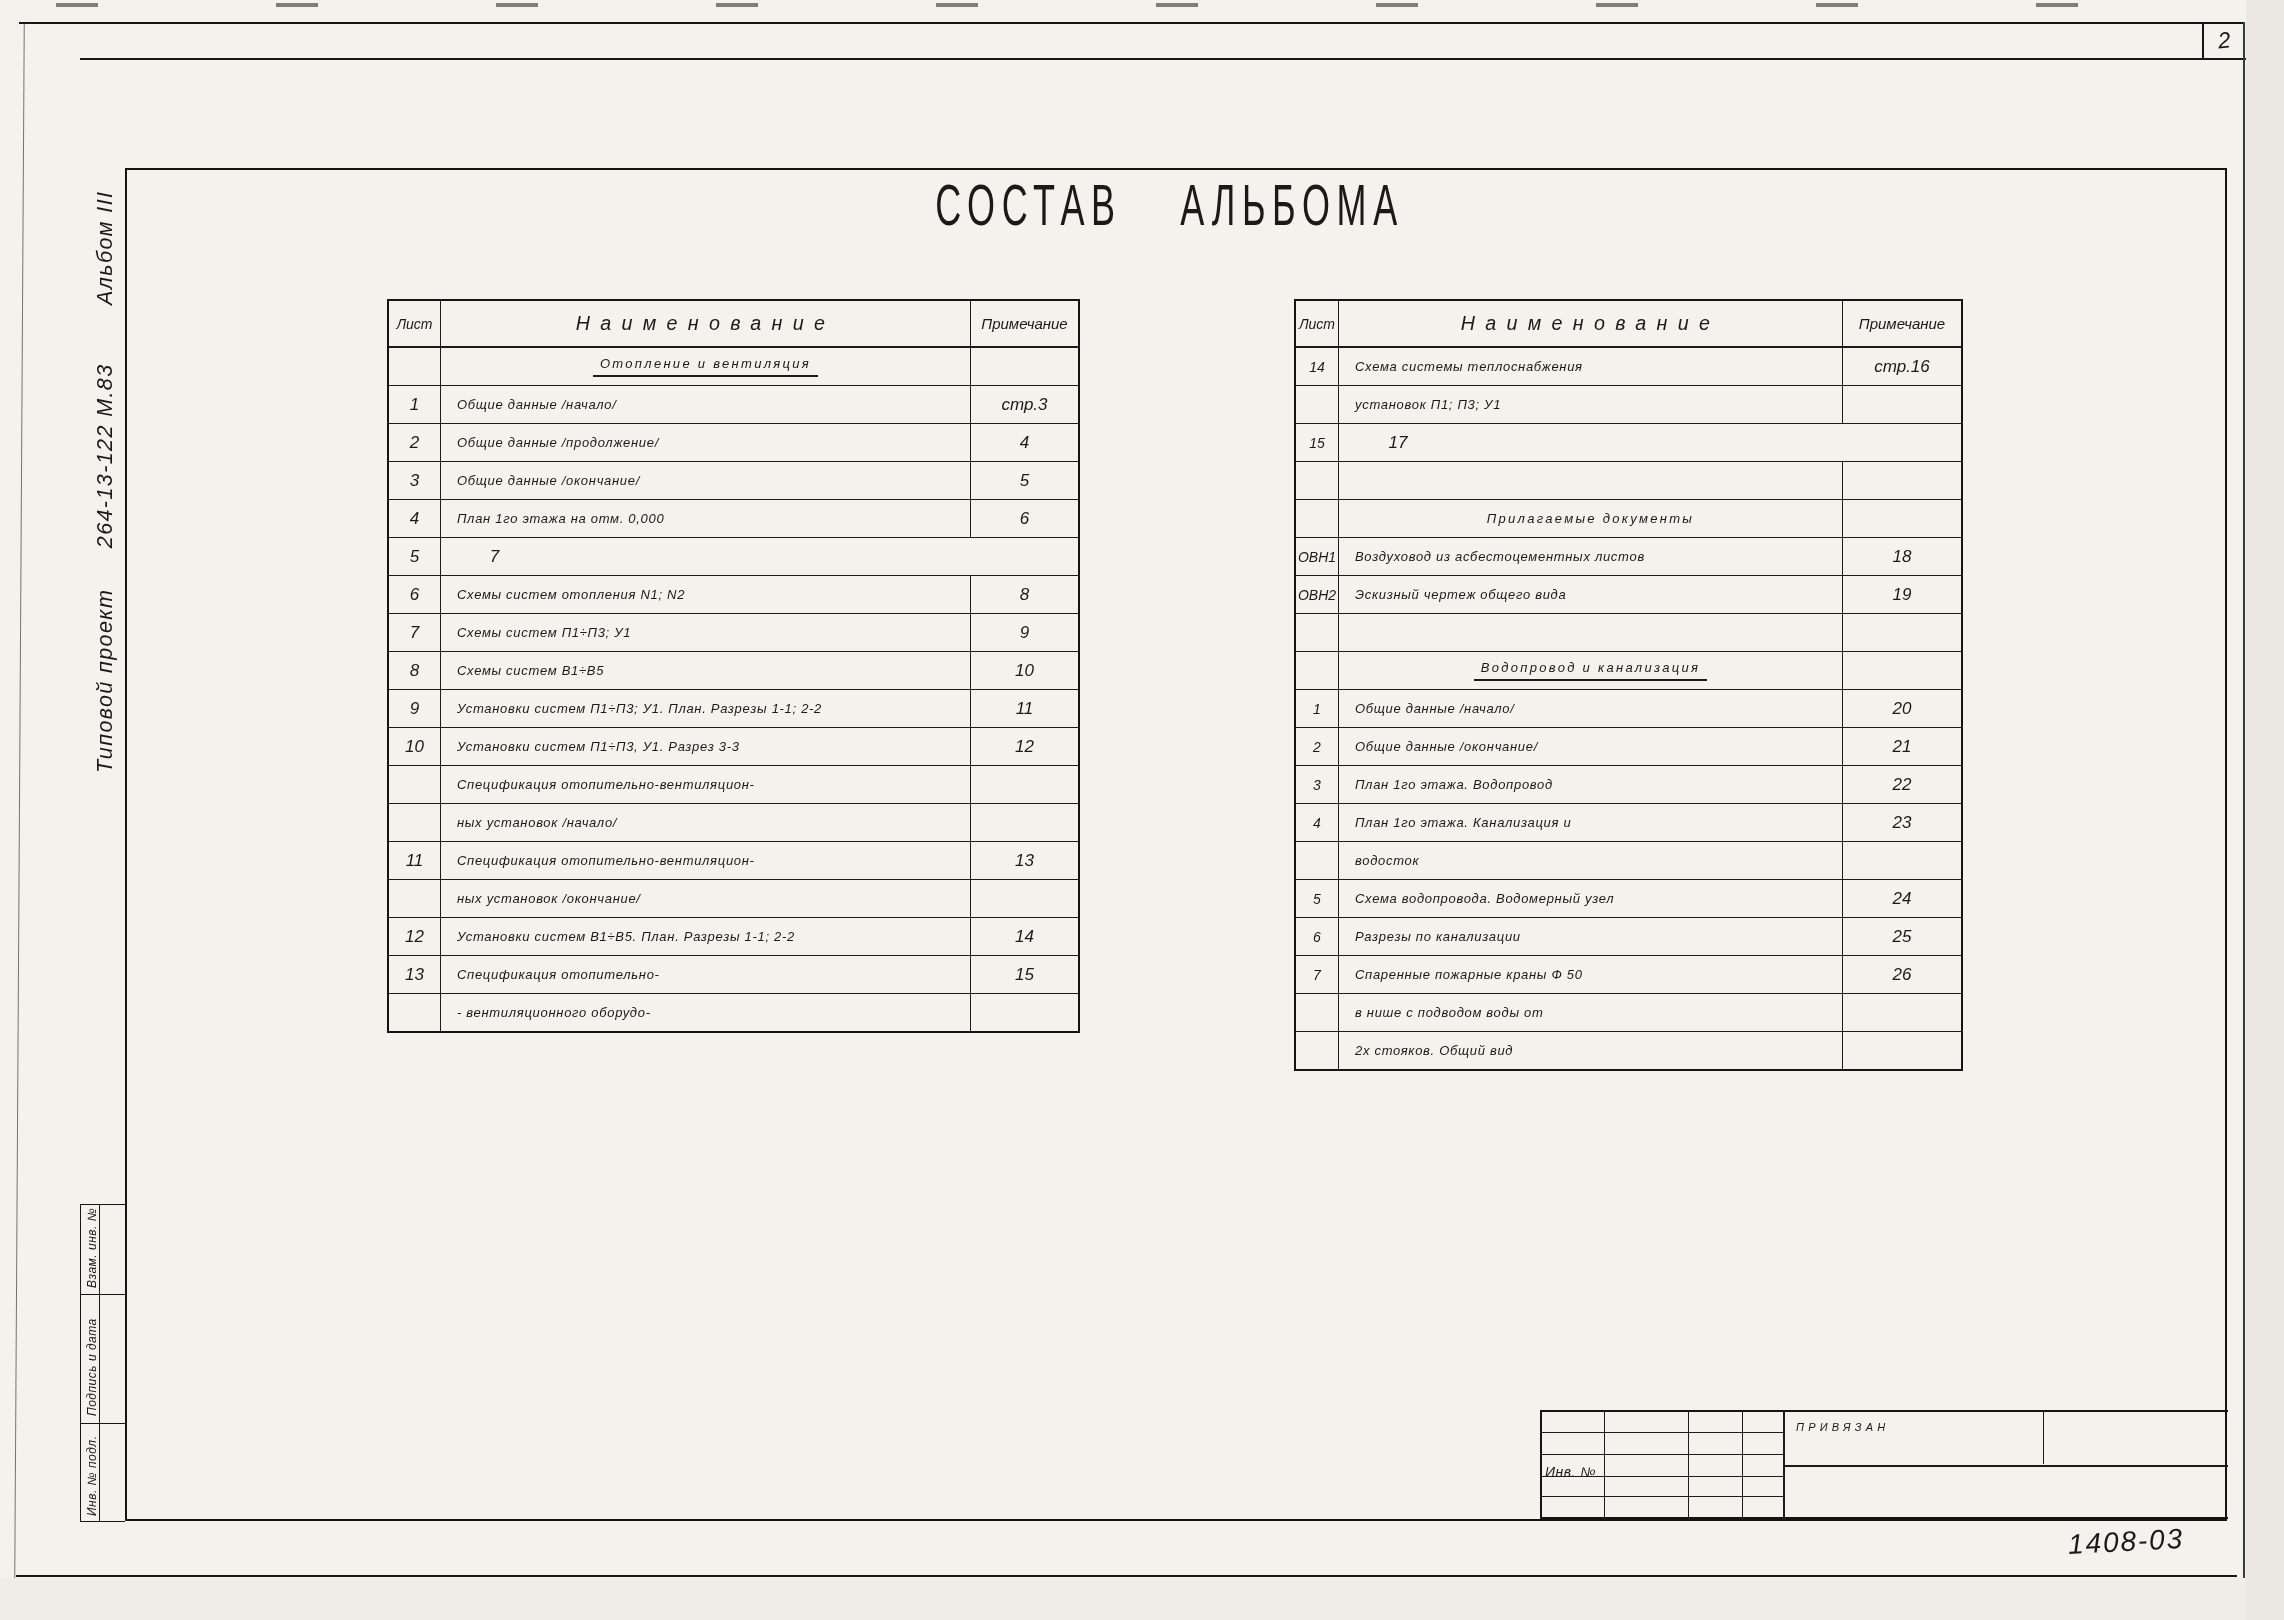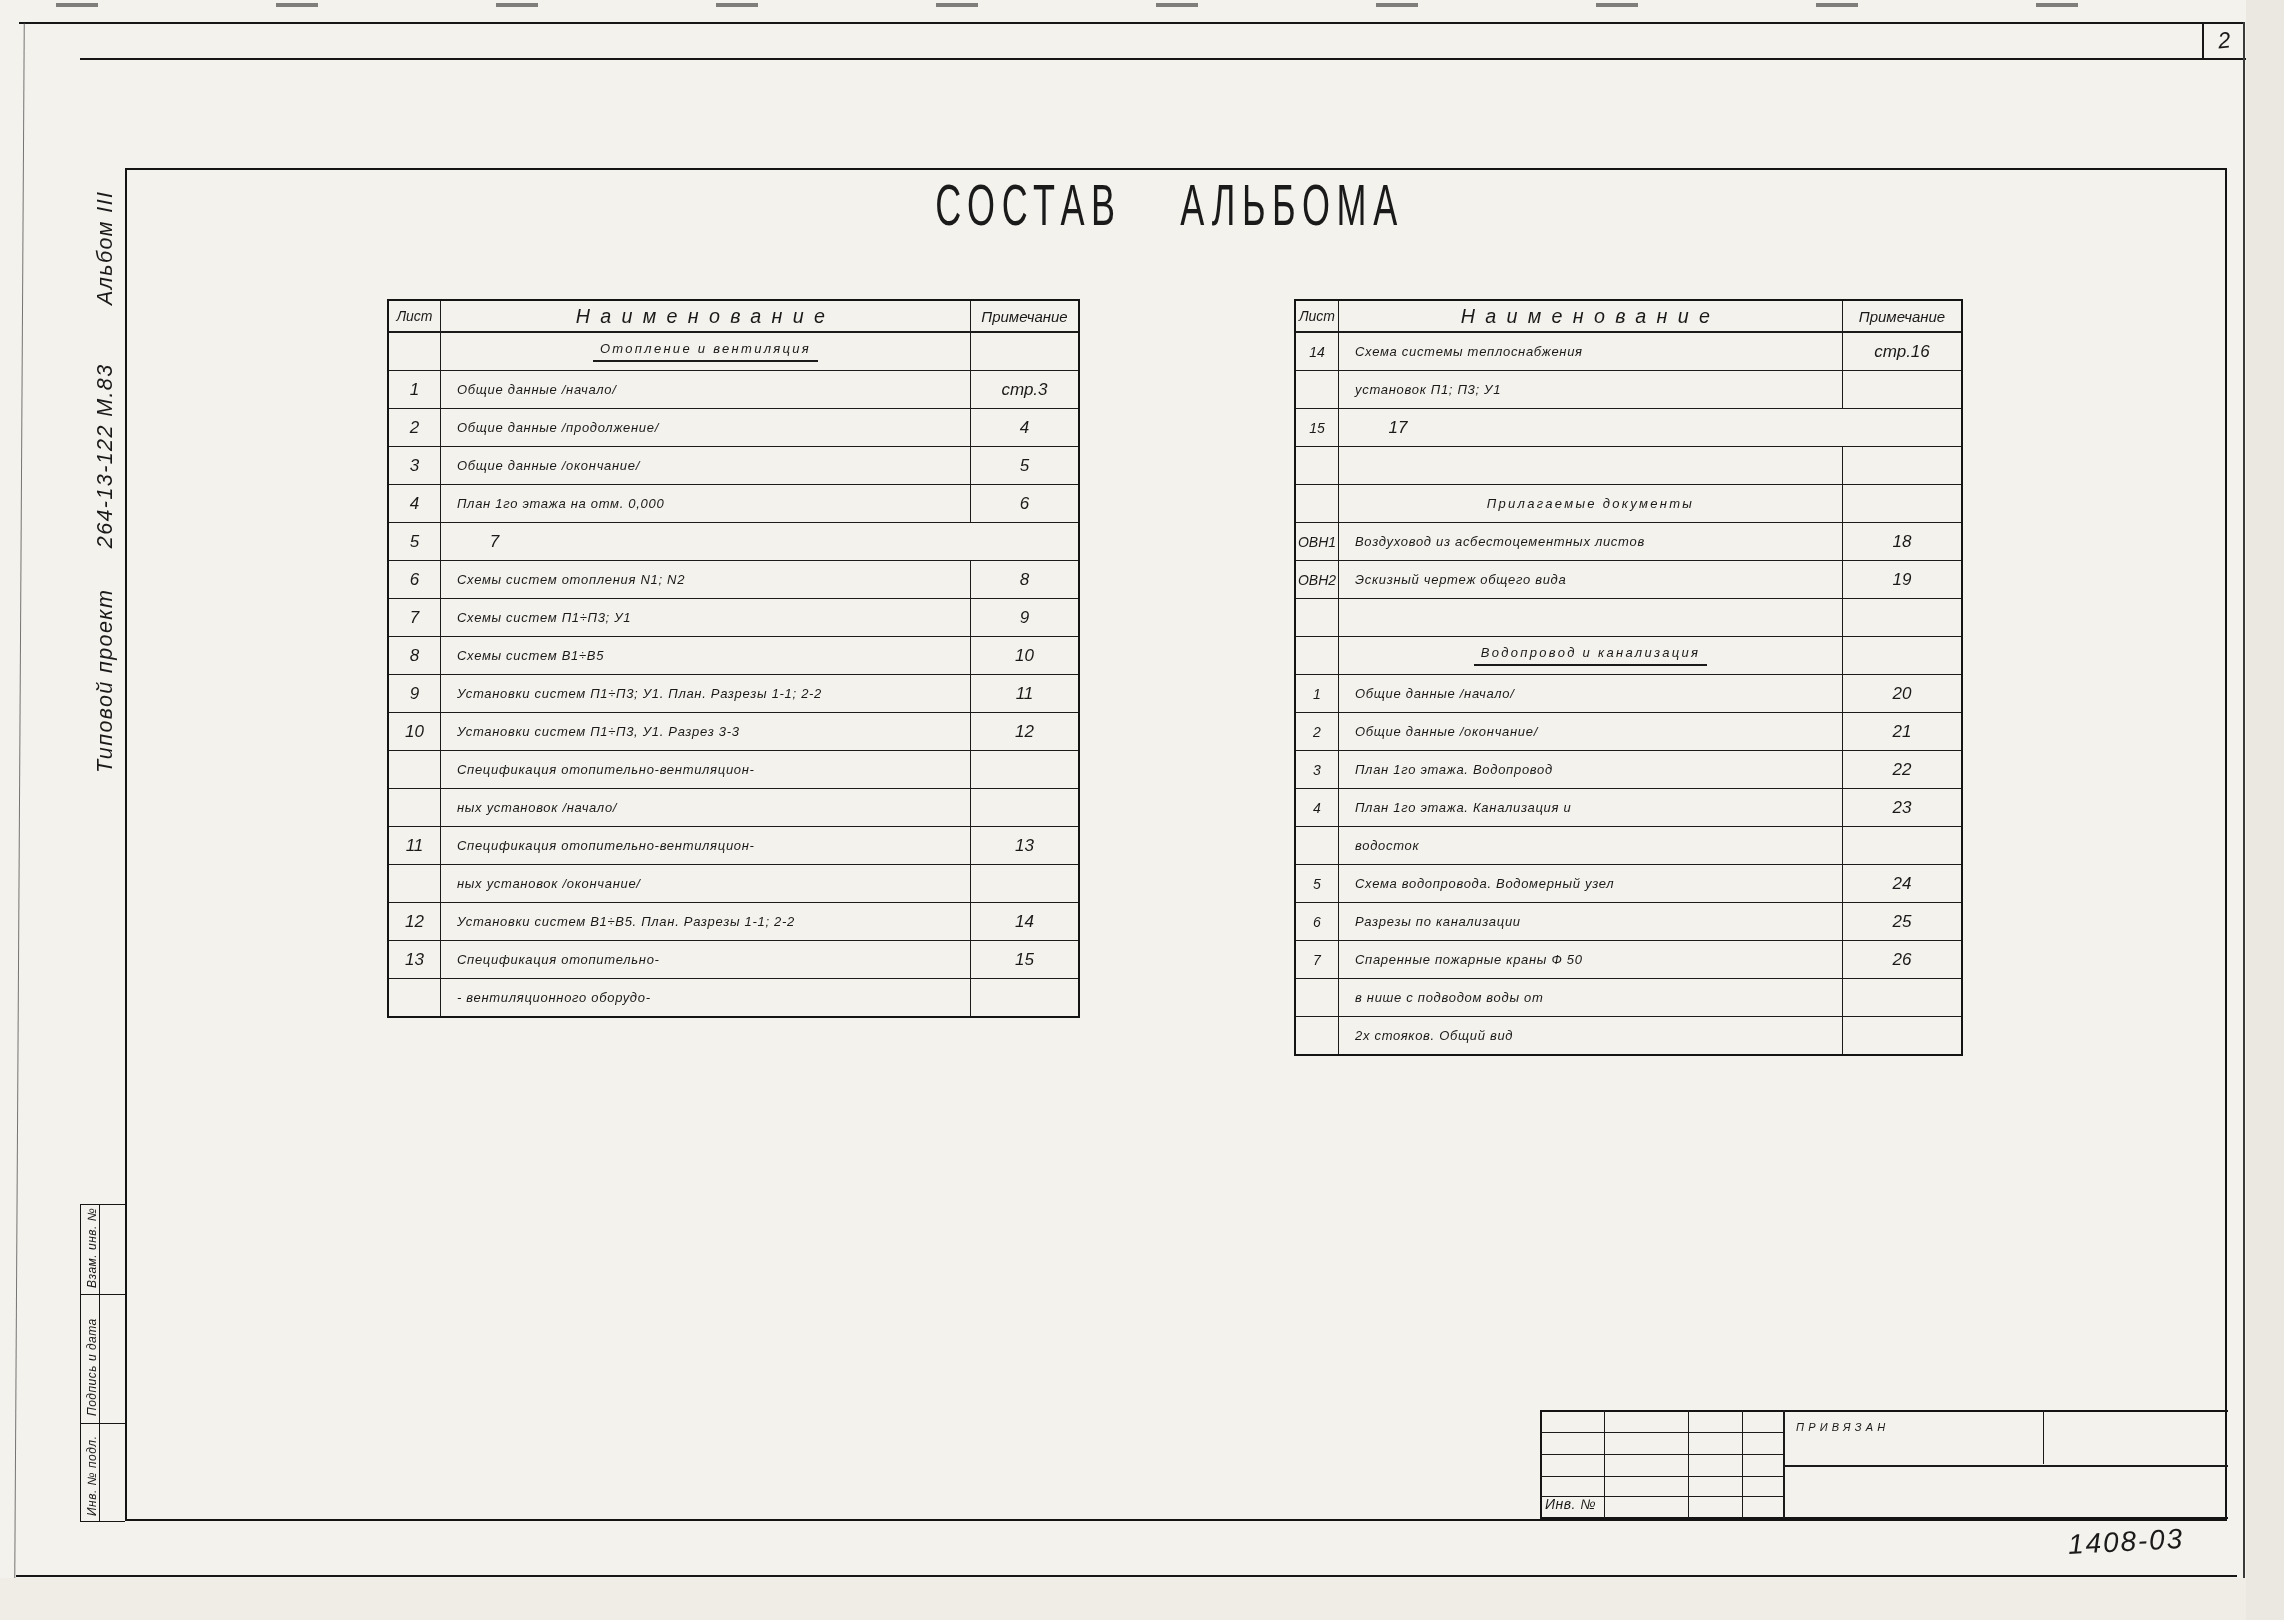--- a/index.html
+++ b/index.html
@@ -40,40 +40,40 @@
   .stamp-div-h1{left:80px;top:1294px;width:45px;height:1.4px;background:#161616;}
   .stamp-div-h2{left:80px;top:1423px;width:45px;height:1.4px;background:#161616;}
   .stamp-label{font-size:12px;letter-spacing:0.5px;font-style:italic;}
   
   .tbl{position:absolute;border:2.3px solid #141414;box-sizing:border-box;background:transparent;
     display:flex;flex-direction:column;}
   .tbl-left{left:387px;top:299px;width:693px;}
   .tbl-right{left:1294px;top:299px;width:669px;}
   .trow{display:flex;height:38px;border-top:1.4px solid #1b1b1b;box-sizing:border-box;flex:none;}
   .trow:first-child{border-top:none;}
-  .trow.header{height:31px;border-bottom:0.9px solid #1b1b1b;}
+  .trow.header{height:46px;border-bottom:0.9px solid #1b1b1b;}
   .c{display:flex;align-items:center;box-sizing:border-box;overflow:hidden;}
   .c.num{width:52px;justify-content:center;border-right:1.4px solid #1b1b1b;
     font-size:17px;font-style:italic;flex:none;}
   .tbl-right .c.num{width:43px;font-size:14px;letter-spacing:0;}
   .c.name{flex:1;border-right:1.4px solid #1b1b1b;padding-left:16px;
     font-size:13px;font-style:italic;letter-spacing:0.7px;white-space:nowrap;}
   .c.note{width:107px;justify-content:center;font-size:17px;font-style:italic;flex:none;}
   .tbl-right .c.note{width:118px;}
   .c.hcell{font-style:normal;}
   .trow.header .num{font-size:14px;font-style:italic;}
   .trow.header .name{justify-content:center;padding-left:0;font-size:19.7px;letter-spacing:10.3px;font-style:italic;}
   .trow.header .note{font-size:15px;font-style:italic;}
   .trow.section .name{justify-content:center;padding-left:0;letter-spacing:2.3px;}
   .section-title.ul{border-bottom:2.3px solid #1b1b1b;padding:0 6.6px 3.7px 6.6px;}
   
   .tb-grid{left:1540px;top:1410px;width:688px;height:109px;border:2.3px solid #141414;border-right:none;box-sizing:border-box;}
   .hline,.vline{position:absolute;background:#1b1b1b;}
   .privyazan{left:1796px;top:1421px;font-size:11px;letter-spacing:4.2px;font-style:italic;}
-  .inv-label{left:1545px;top:1496px;font-size:14px;font-style:italic;letter-spacing:0.5px;}
+  .inv-label{left:1545px;top:1464px;font-size:14px;font-style:italic;letter-spacing:0.5px;}
   .docnum{left:2068px;top:1526px;font-size:28px;font-style:italic;letter-spacing:1.9px;transform:rotate(-3deg);}
 </style>
 </head>
 <body>
 
 <div class="abs top-dashes"></div>
 <div class="abs band-line-1"></div>
 <div class="abs band-line-2"></div>
 <div class="abs outside-right"></div>
 <div class="abs outer-right-edge"></div>

